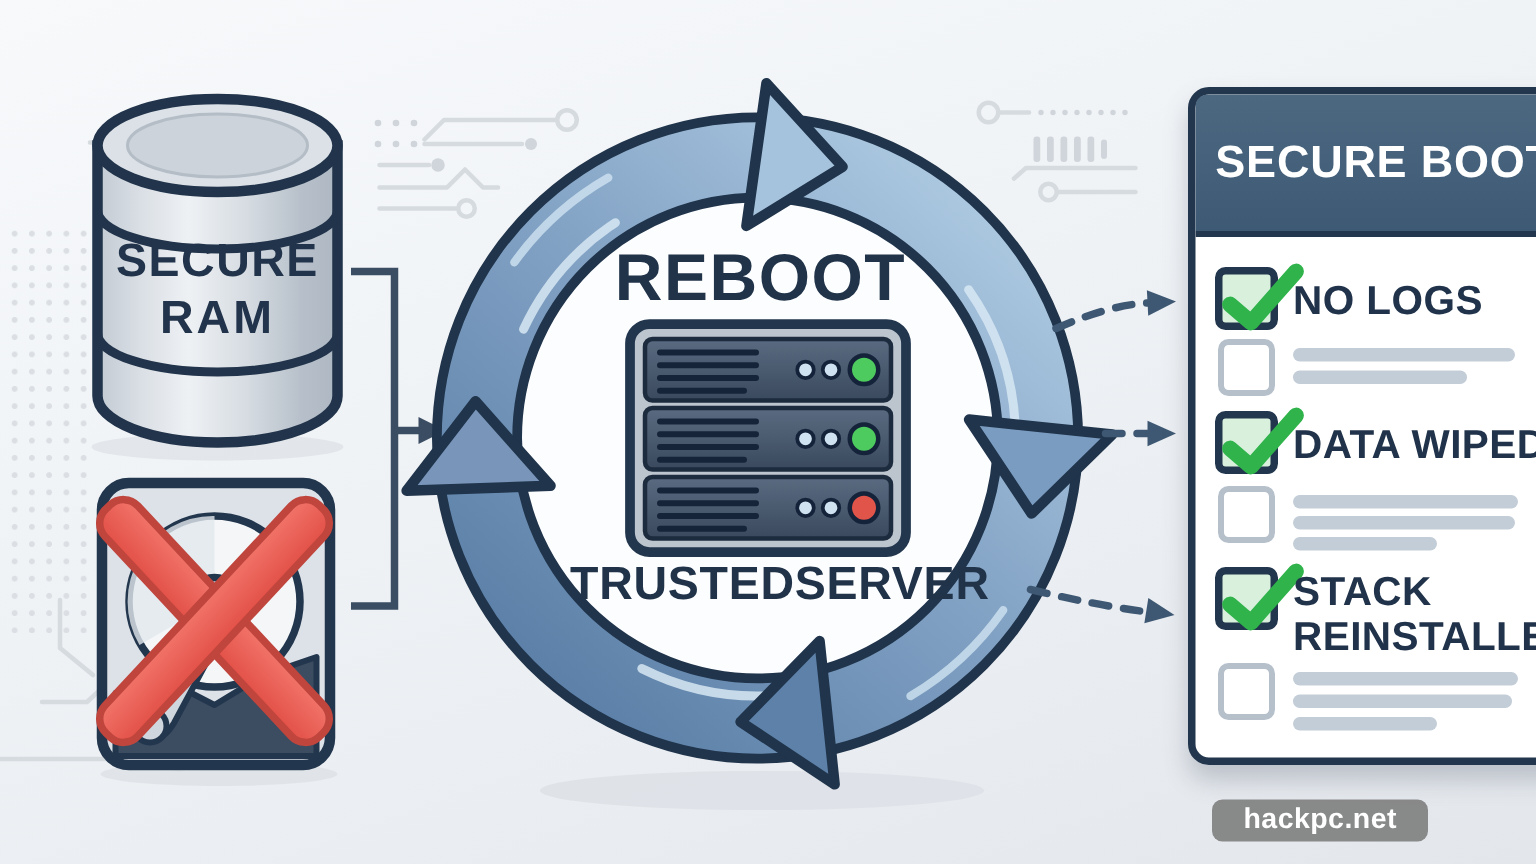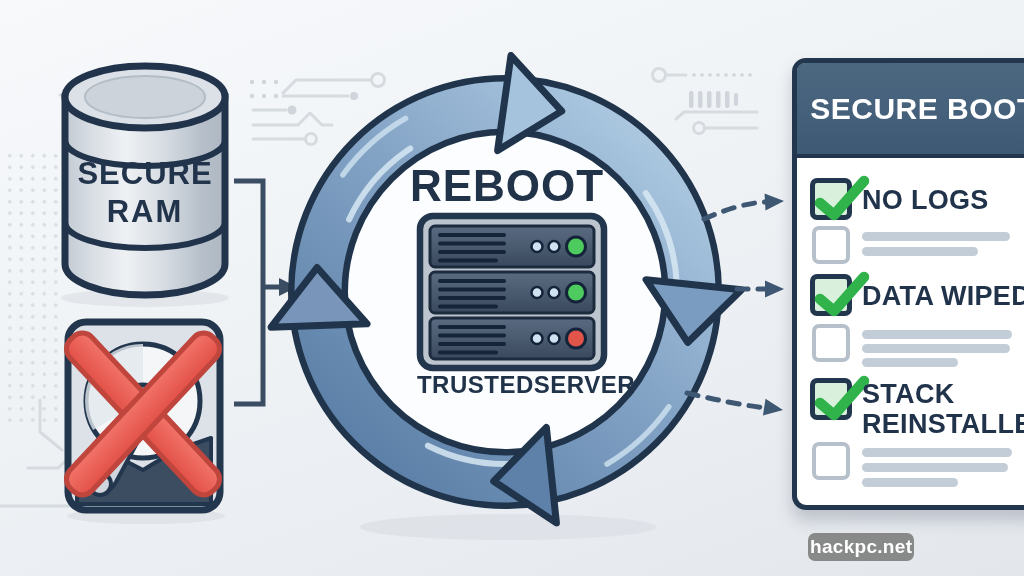--- a/index.html
+++ b/index.html
@@ -12,22 +12,22 @@
   svg{display:block;}
   .stage-svg{position:absolute;left:0;top:0;}
 
   
   .ram-label{left:45px;top:156px;width:200px;text-align:center;
     font-size:31px;font-weight:800;color:#22344b;letter-spacing:1px;line-height:1.15;}
   .ram-label2{left:45px;top:194px;width:200px;text-align:center;
     font-size:31px;font-weight:800;color:#22344b;letter-spacing:2px;}
   .reboot-title{left:383px;top:161px;width:248px;text-align:center;
     font-size:44px;font-weight:800;color:#203349;letter-spacing:1px;}
-  .cycle-caption{left:380px;top:371px;width:255px;text-align:right;
-    font-size:24px;font-weight:800;color:#203349;letter-spacing:.5px;}
+  .cycle-caption{left:380px;top:371px;width:255px;text-align:center;
+    font-size:31px;font-weight:800;color:#203349;letter-spacing:.5px;}
 
   
   .panel{left:792px;top:58px;width:252px;height:442px;
     border:5px solid #22364d;border-radius:14px;background:#ffffff;
     box-shadow:0 10px 16px rgba(90,100,115,.30);}
   .panel-header{position:absolute;left:0;top:0;width:252px;height:91px;
     background:linear-gradient(180deg,#4c6881 0%,#44607a 55%,#3d5973 100%);
     border-bottom:4px solid #22364d;border-radius:8px 8px 0 0;
     display:flex;flex-direction:column;align-items:center;justify-content:center;}
   .panel-title{font-size:30px;font-weight:800;color:#ffffff;letter-spacing:.5px;
@@ -35,21 +35,21 @@
   .checkbox{position:absolute;border-radius:7px;}
   .checkbox.checked{width:32px;height:32px;border:5px solid #22364d;background:#d9f0dd;}
   .checkbox.unchecked{width:30px;height:30px;border:4px solid #b6c0cb;background:#ffffff;}
   .checkmark-svg{position:absolute;left:-4px;top:-17px;width:60px;height:60px;overflow:visible;}
   .item-label{position:absolute;font-size:27px;font-weight:800;color:#20334a;
     letter-spacing:.3px;line-height:1.12;white-space:nowrap;}
   .item-label.wrap{white-space:normal;width:178px;}
   .bar{position:absolute;height:9px;border-radius:5px;background:#c3cdd7;}
 
   
-  .watermark{left:808px;top:533px;padding:3px 2px;background:rgba(128,128,128,.92);
+  .watermark{left:808px;top:533px;padding:3px 21px;background:rgba(128,128,128,.92);
     border-radius:7px;font-size:19px;font-weight:700;color:#ffffff;letter-spacing:.3px;}
 
   
   .dot-grid{left:4px;top:150px;width:58px;height:272px;opacity:.85;
     background-image:radial-gradient(#d7dbe0 1.8px,transparent 2px);
     background-size:11.5px 11.5px;}
 </style>
 </head>
 <body>
 

